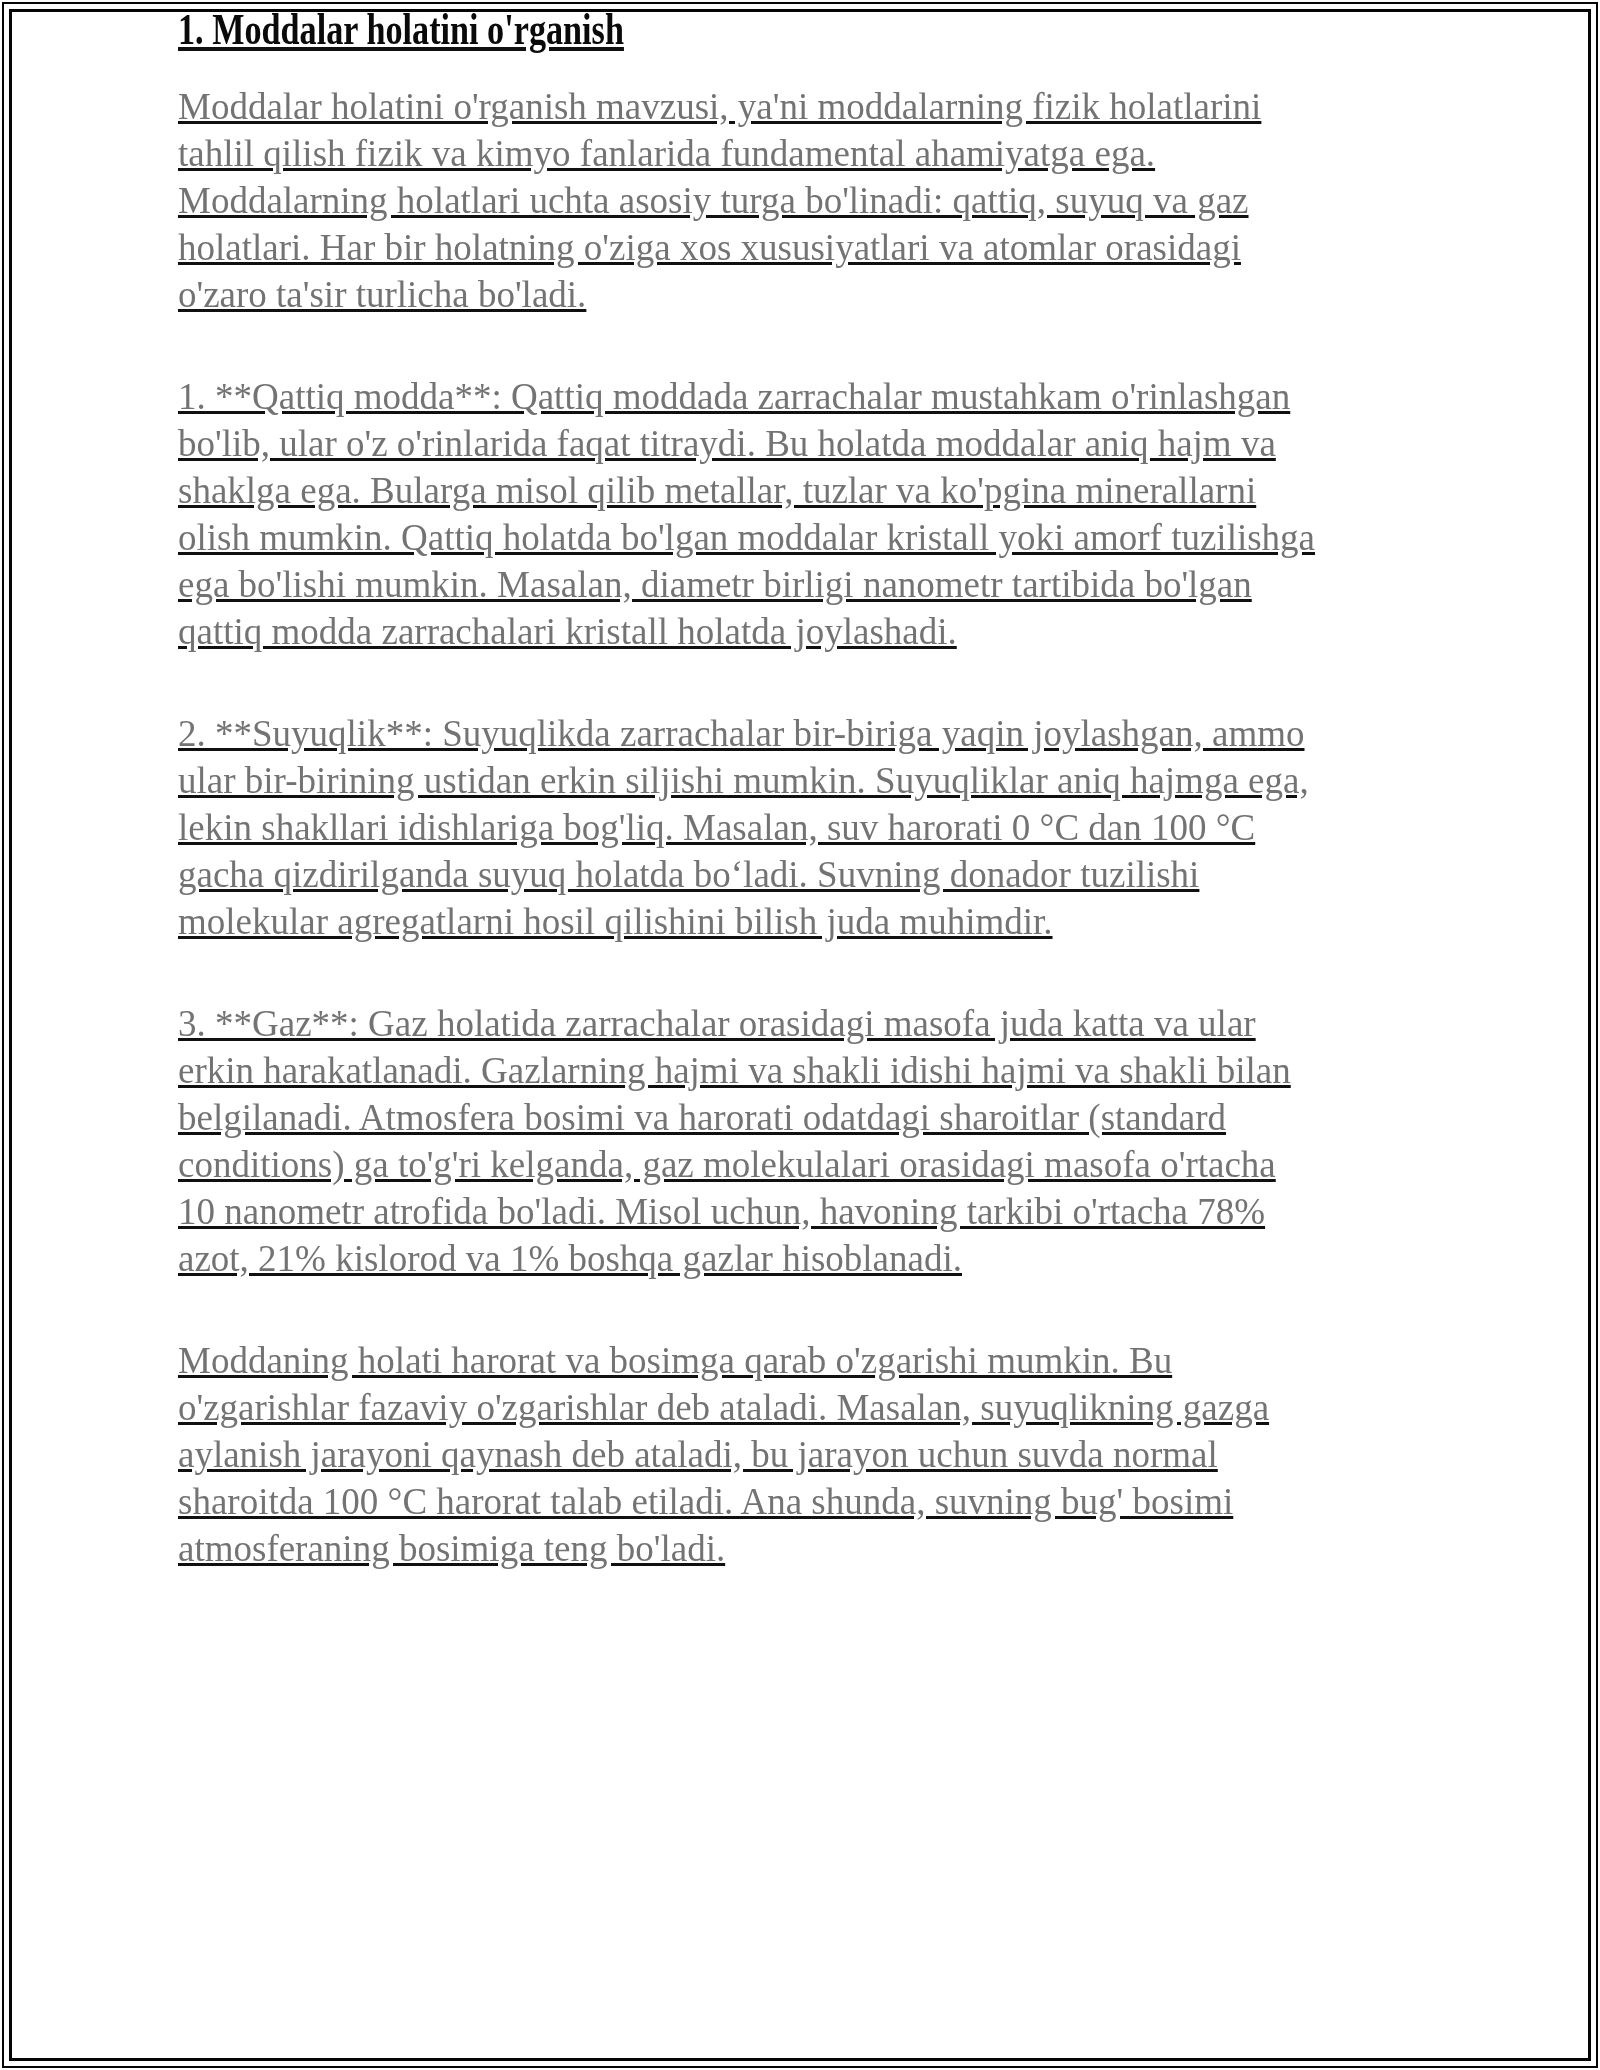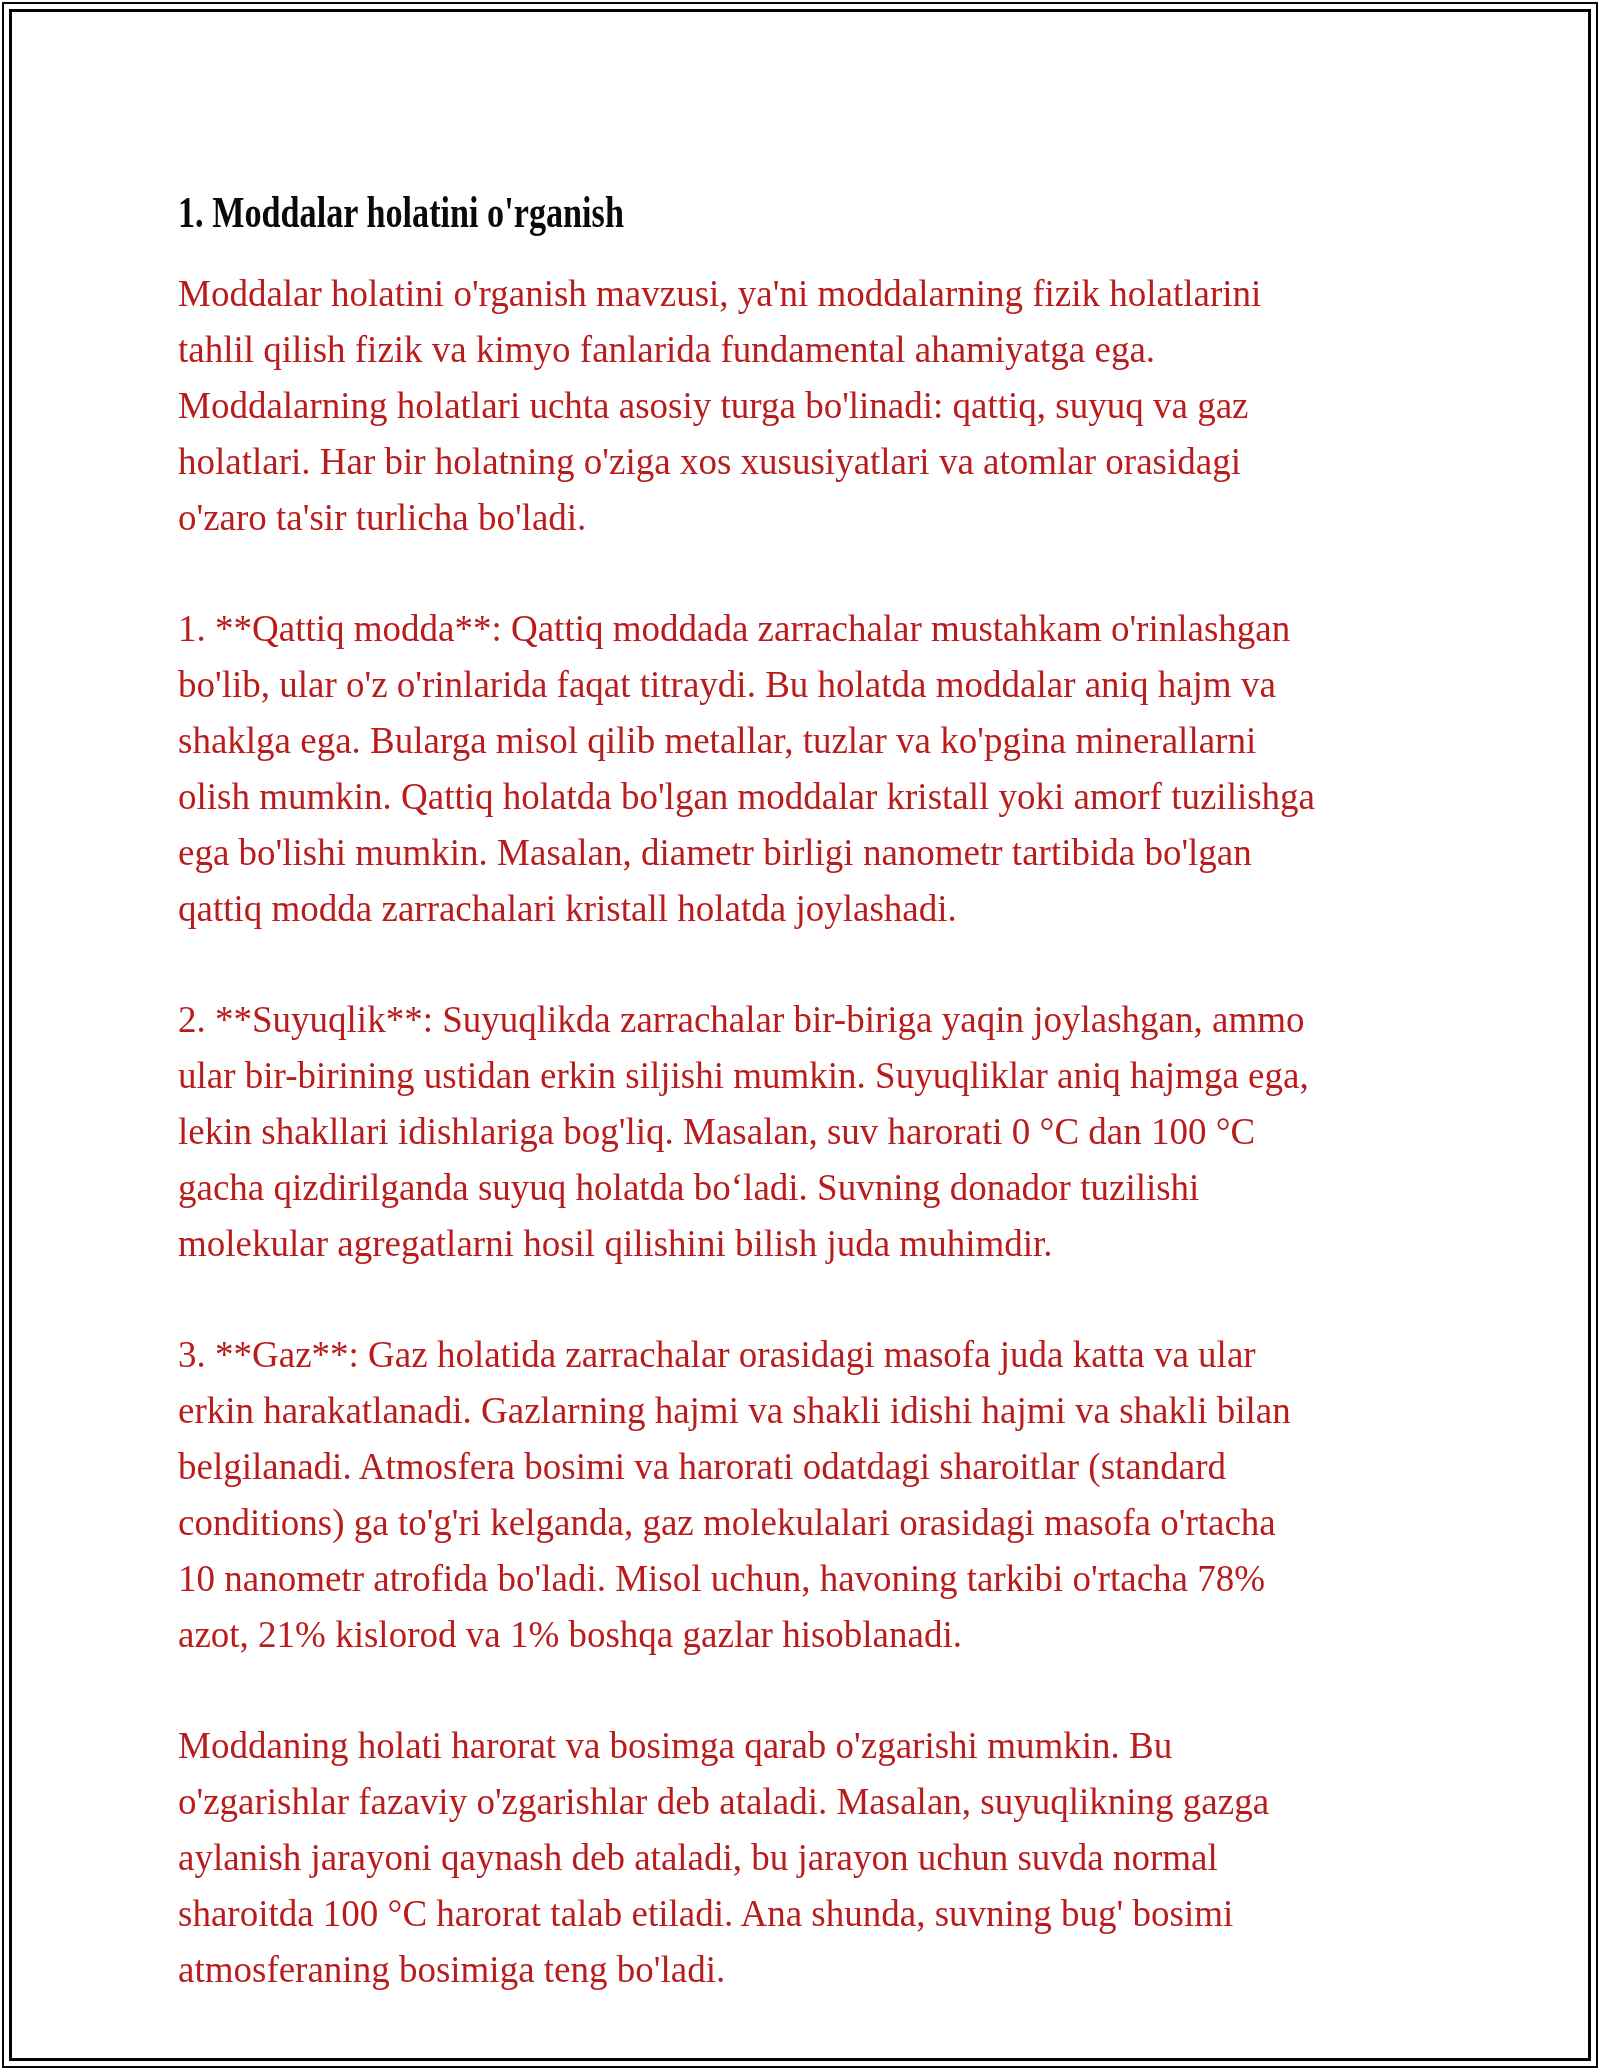--- a/index.html
+++ b/index.html
@@ -25,38 +25,38 @@
     position: absolute;
     inset: 9px;
     border: 3px solid #050505;
     pointer-events: none;
   }
   .content {
     position: absolute;
     top: 0;
     left: 178px;
     width: 1250px;
-    padding-top: 183px;
+    text-decoration: underline;
   }
   .doc-title {
     font-size: 45px;
     line-height: 58px;
     font-weight: bold;
     margin: 0 0 25px 0;
     white-space: pre;
     transform: scaleX(0.76);
     transform-origin: 0 50%;
     color: #0a0a0a;
   }
   .para {
     font-size: 37px;
-    line-height: 56px;
+    line-height: 47px;
     margin: 0 0 55px 0;
     white-space: pre;
-    color: #b91c1c;
+    color: #737373;
   }
 </style>
 </head>
 <body>
 
 <div class="page">
   <div class="frame-outer"></div>
   <div class="frame-inner"></div>
 
   <div class="content">

